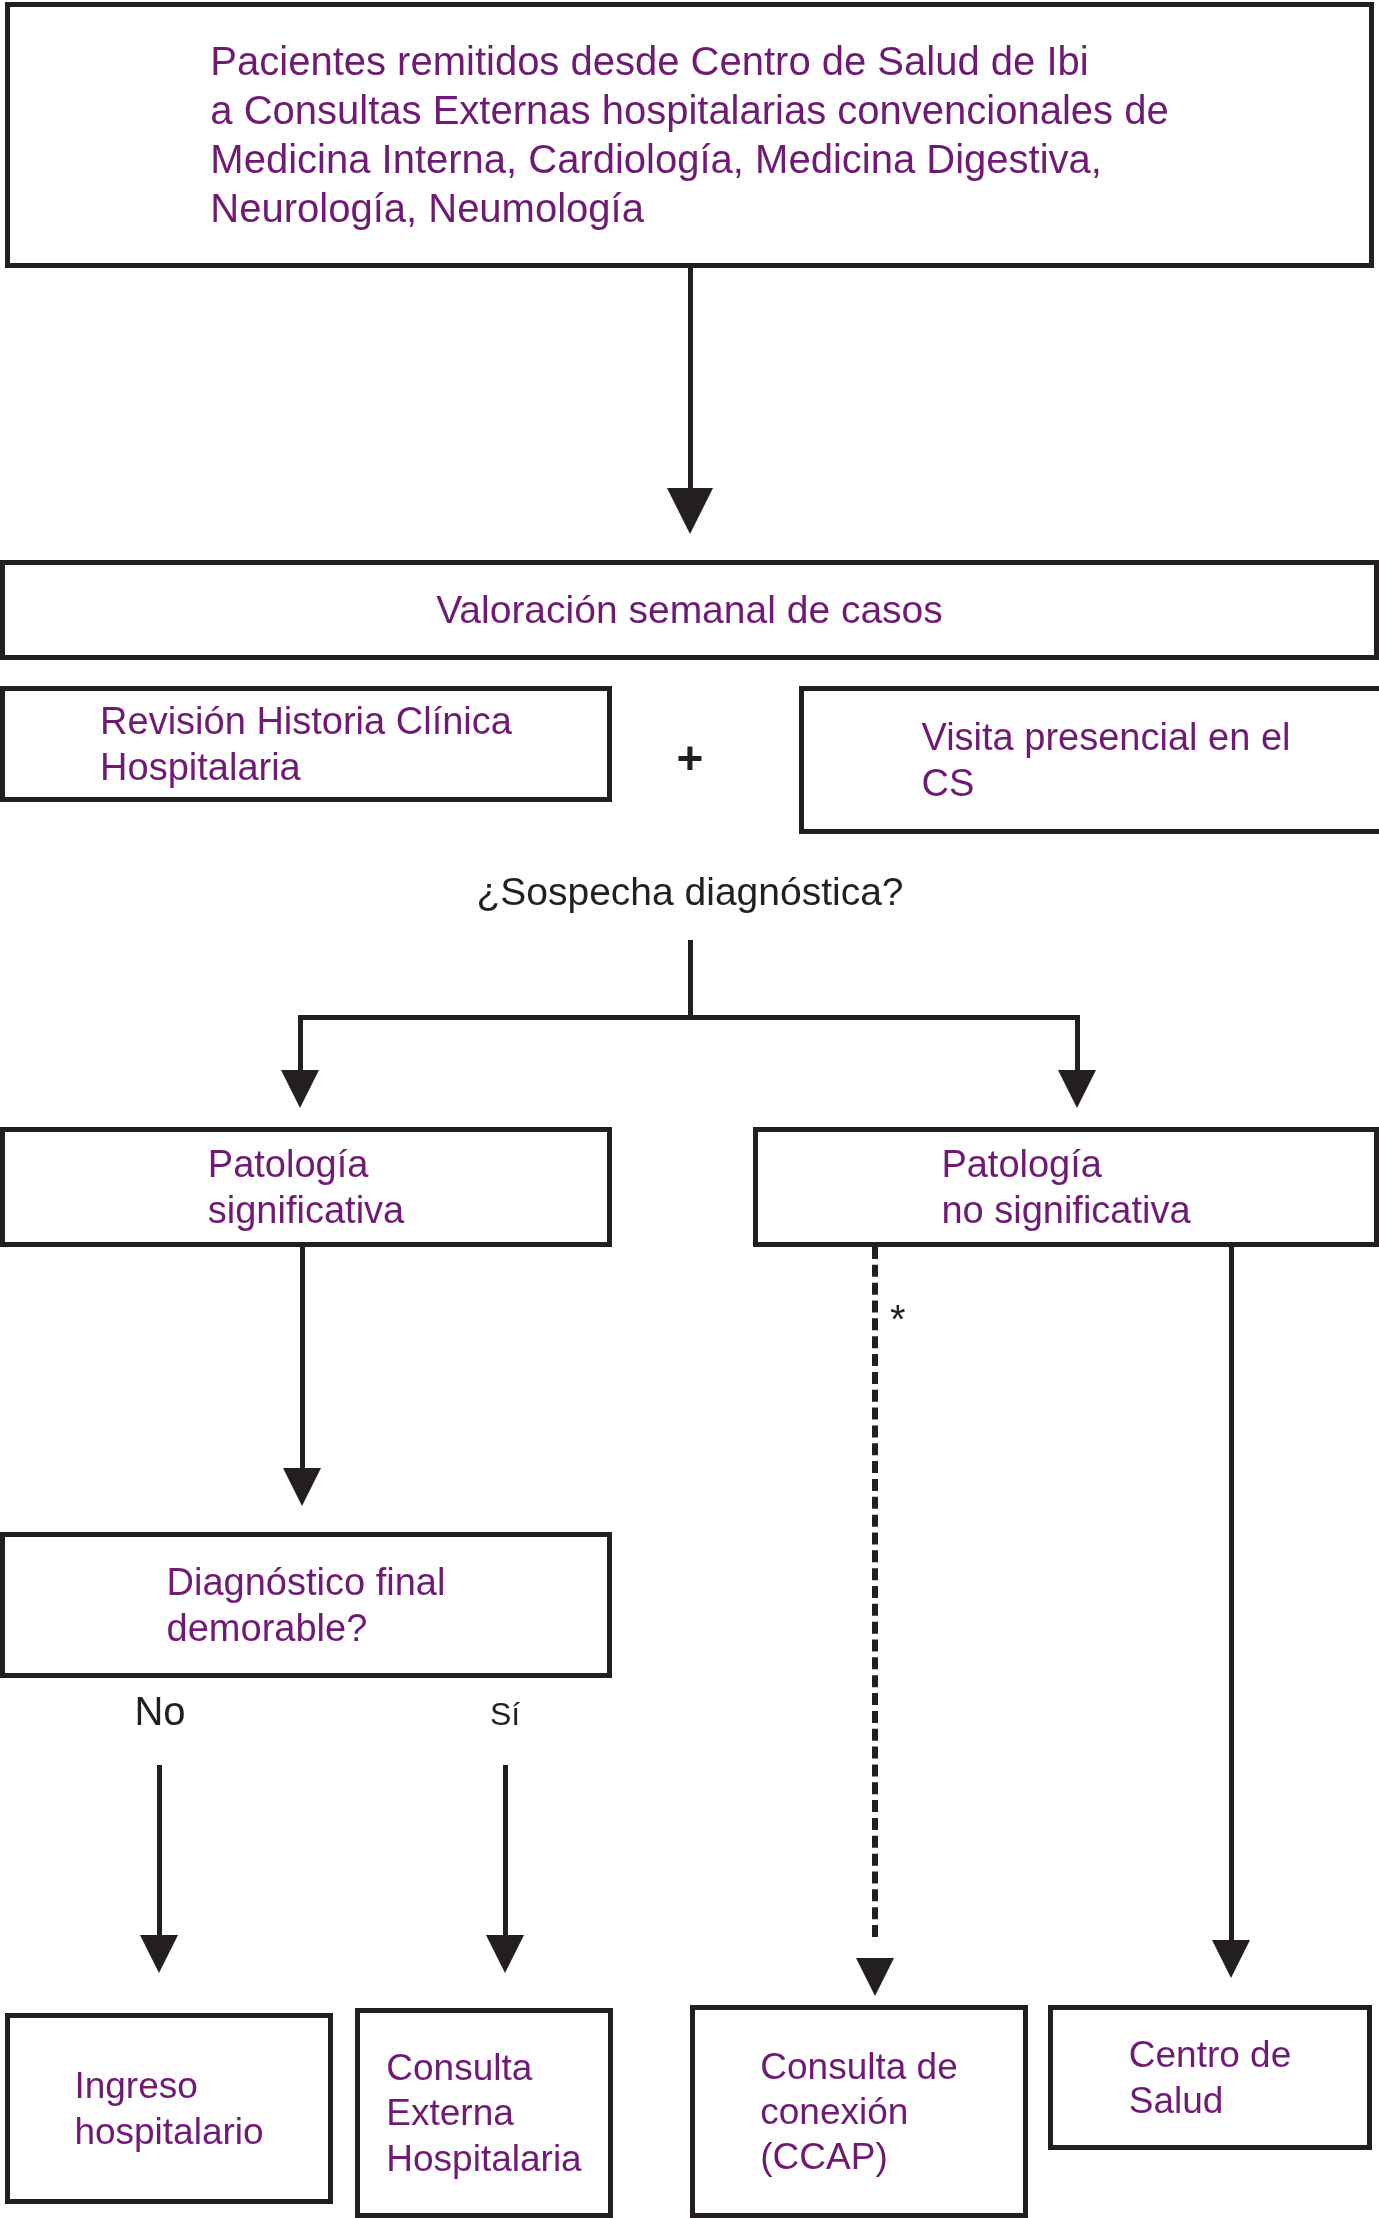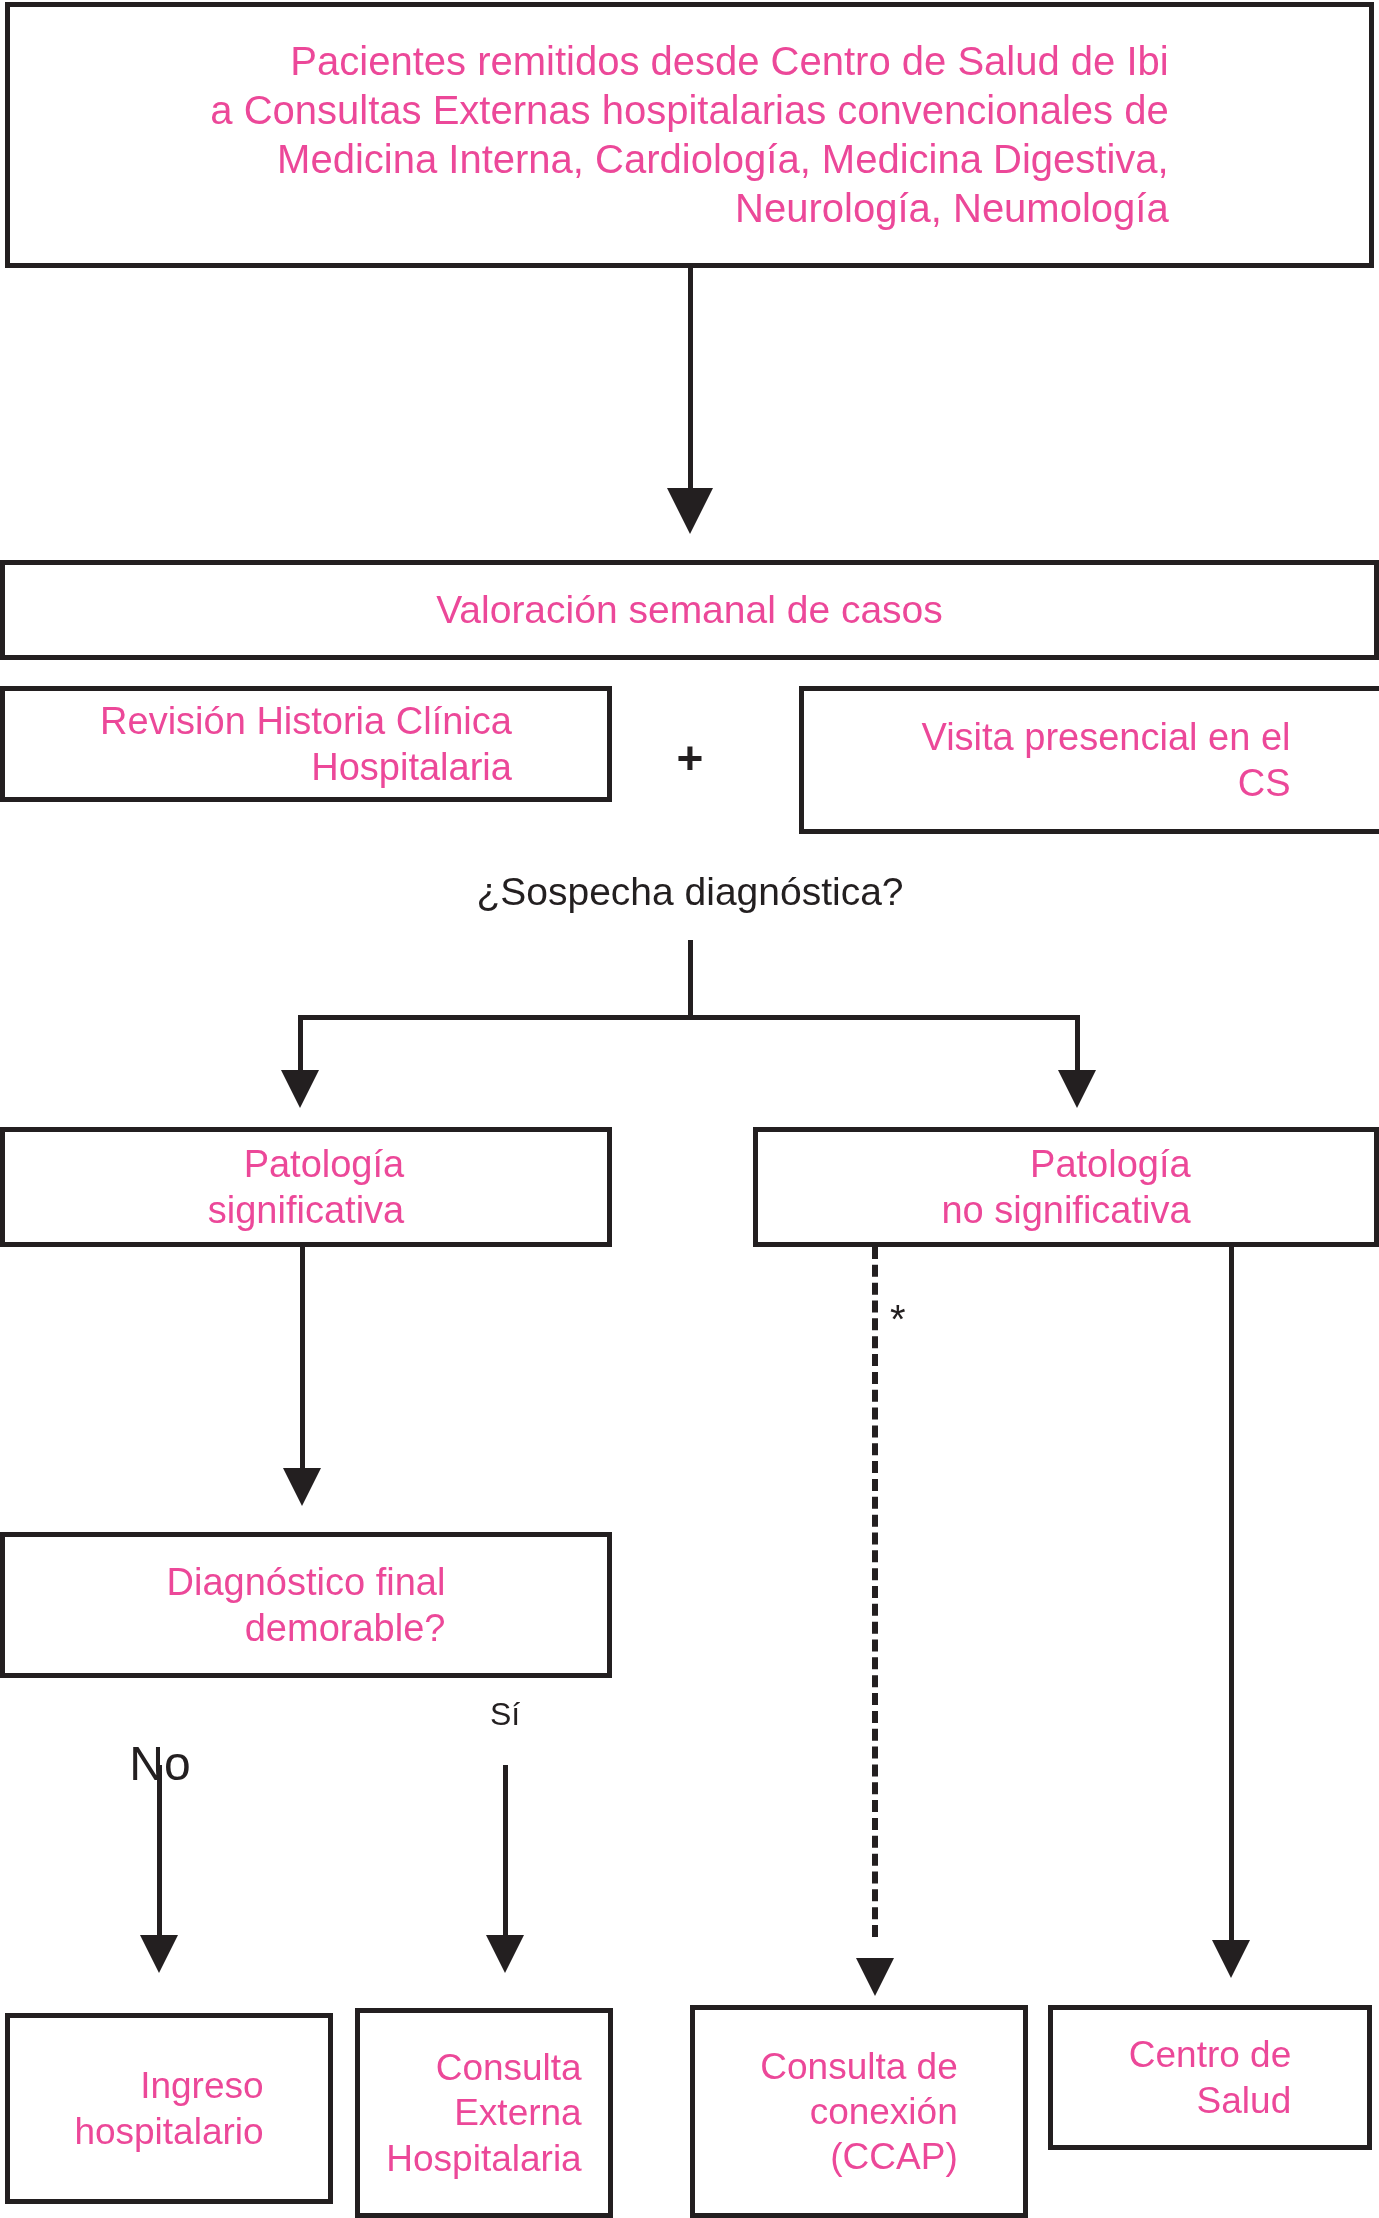--- a/index.html
+++ b/index.html
@@ -13,23 +13,23 @@
     overflow:hidden;
   }
   .box{
     position:absolute;
     box-sizing:border-box;
     border:5px solid #231f20;
     background:#ffffff;
     display:flex;
     align-items:center;
     justify-content:center;
-    text-align:right;
+    text-align:left;
     line-height:1.22;
-    color:#ec4899;
+    color:#701a75;
     white-space:pre-line;
   }
   .plain{
     position:absolute;
     text-align:center;
     color:#231f20;
     white-space:pre-line;
     line-height:1.22;
   }
   .vline{
@@ -108,21 +108,21 @@
   <div class="dashline" style="left:872px; top:1247px; height:690px;"></div>
   <div class="plain" style="left:890px; top:1295px; width:40px; font-size:40px; text-align:left;">*</div>
   <div class="arrowhead small" style="left:856px; top:1958px;"></div>
 
   <div class="vline" style="left:1229px; top:1247px; height:700px;"></div>
   <div class="arrowhead small" style="left:1212px; top:1940px;"></div>
 
   <div class="box" style="left:0px; top:1532px; width:612px; height:146px; font-size:38px;">Diagnóstico final
 demorable?</div>
 
-  <div class="plain" style="left:100px; top:1735px; width:120px; font-size:48px;">No</div>
+  <div class="plain" style="left:100px; top:1687px; width:120px; font-size:40px;">No</div>
   <div class="plain" style="left:445px; top:1695px; width:120px; font-size:32px;">Sí</div>
 
   <div class="vline" style="left:157px; top:1765px; height:175px;"></div>
   <div class="arrowhead small" style="left:140px; top:1935px;"></div>
 
   <div class="vline" style="left:503px; top:1765px; height:175px;"></div>
   <div class="arrowhead small" style="left:486px; top:1935px;"></div>
 
   <div class="box" style="left:5px; top:2013px; width:328px; height:191px; font-size:37px;">Ingreso
 hospitalario</div>

